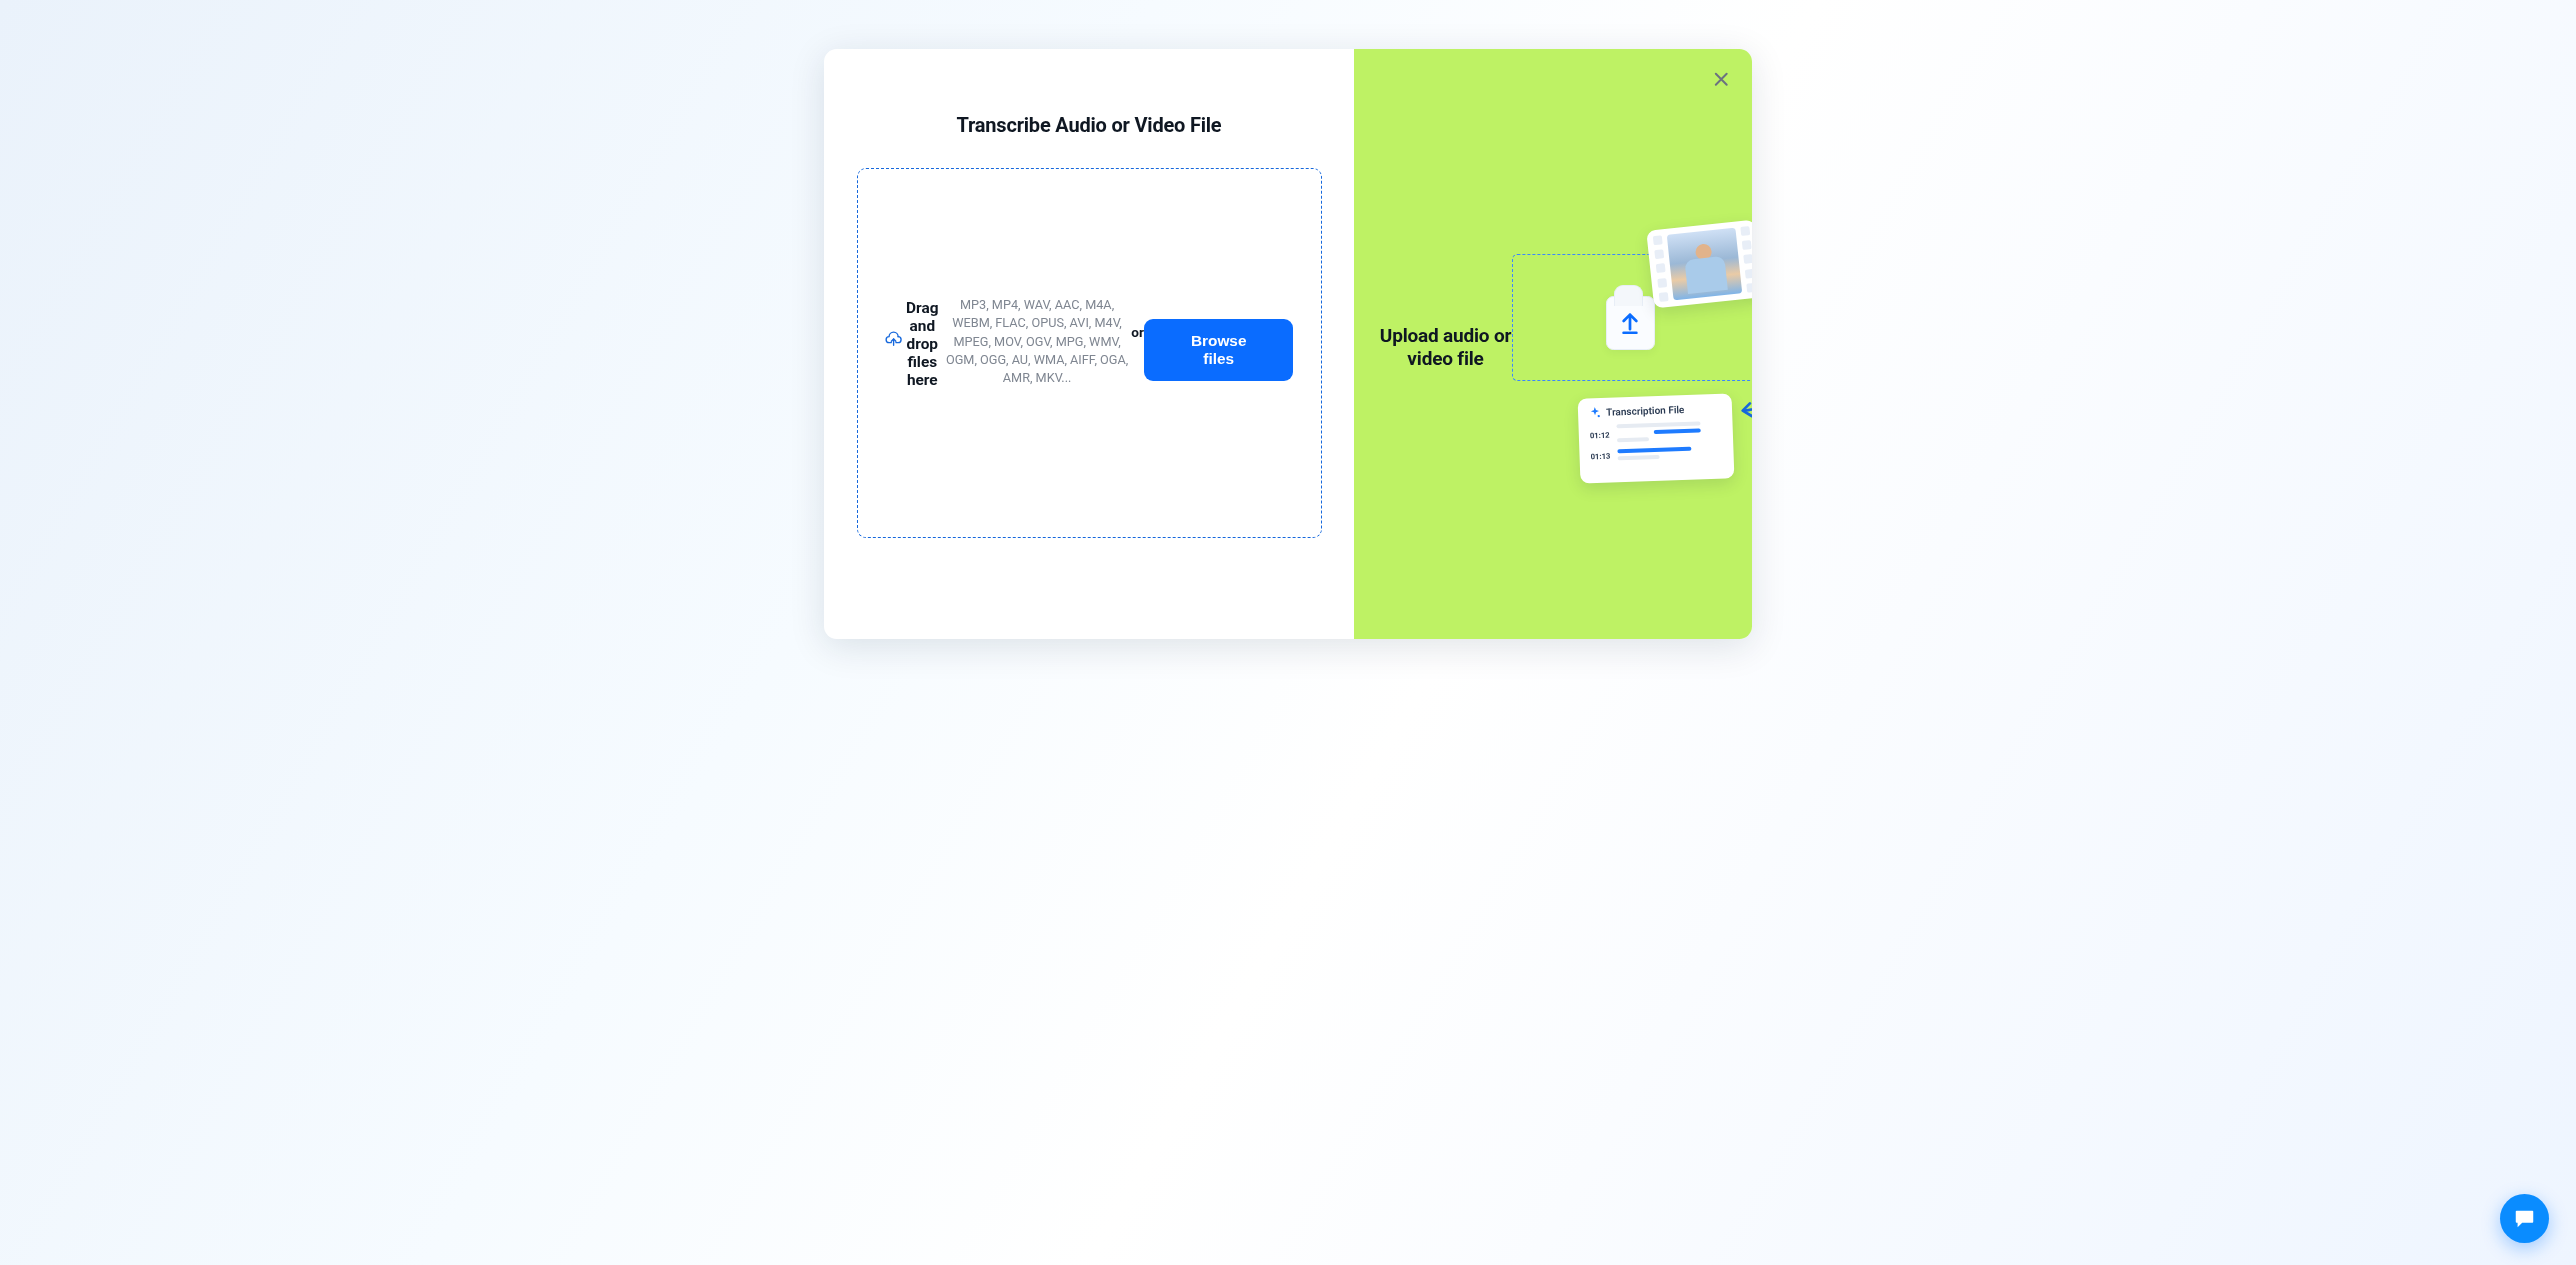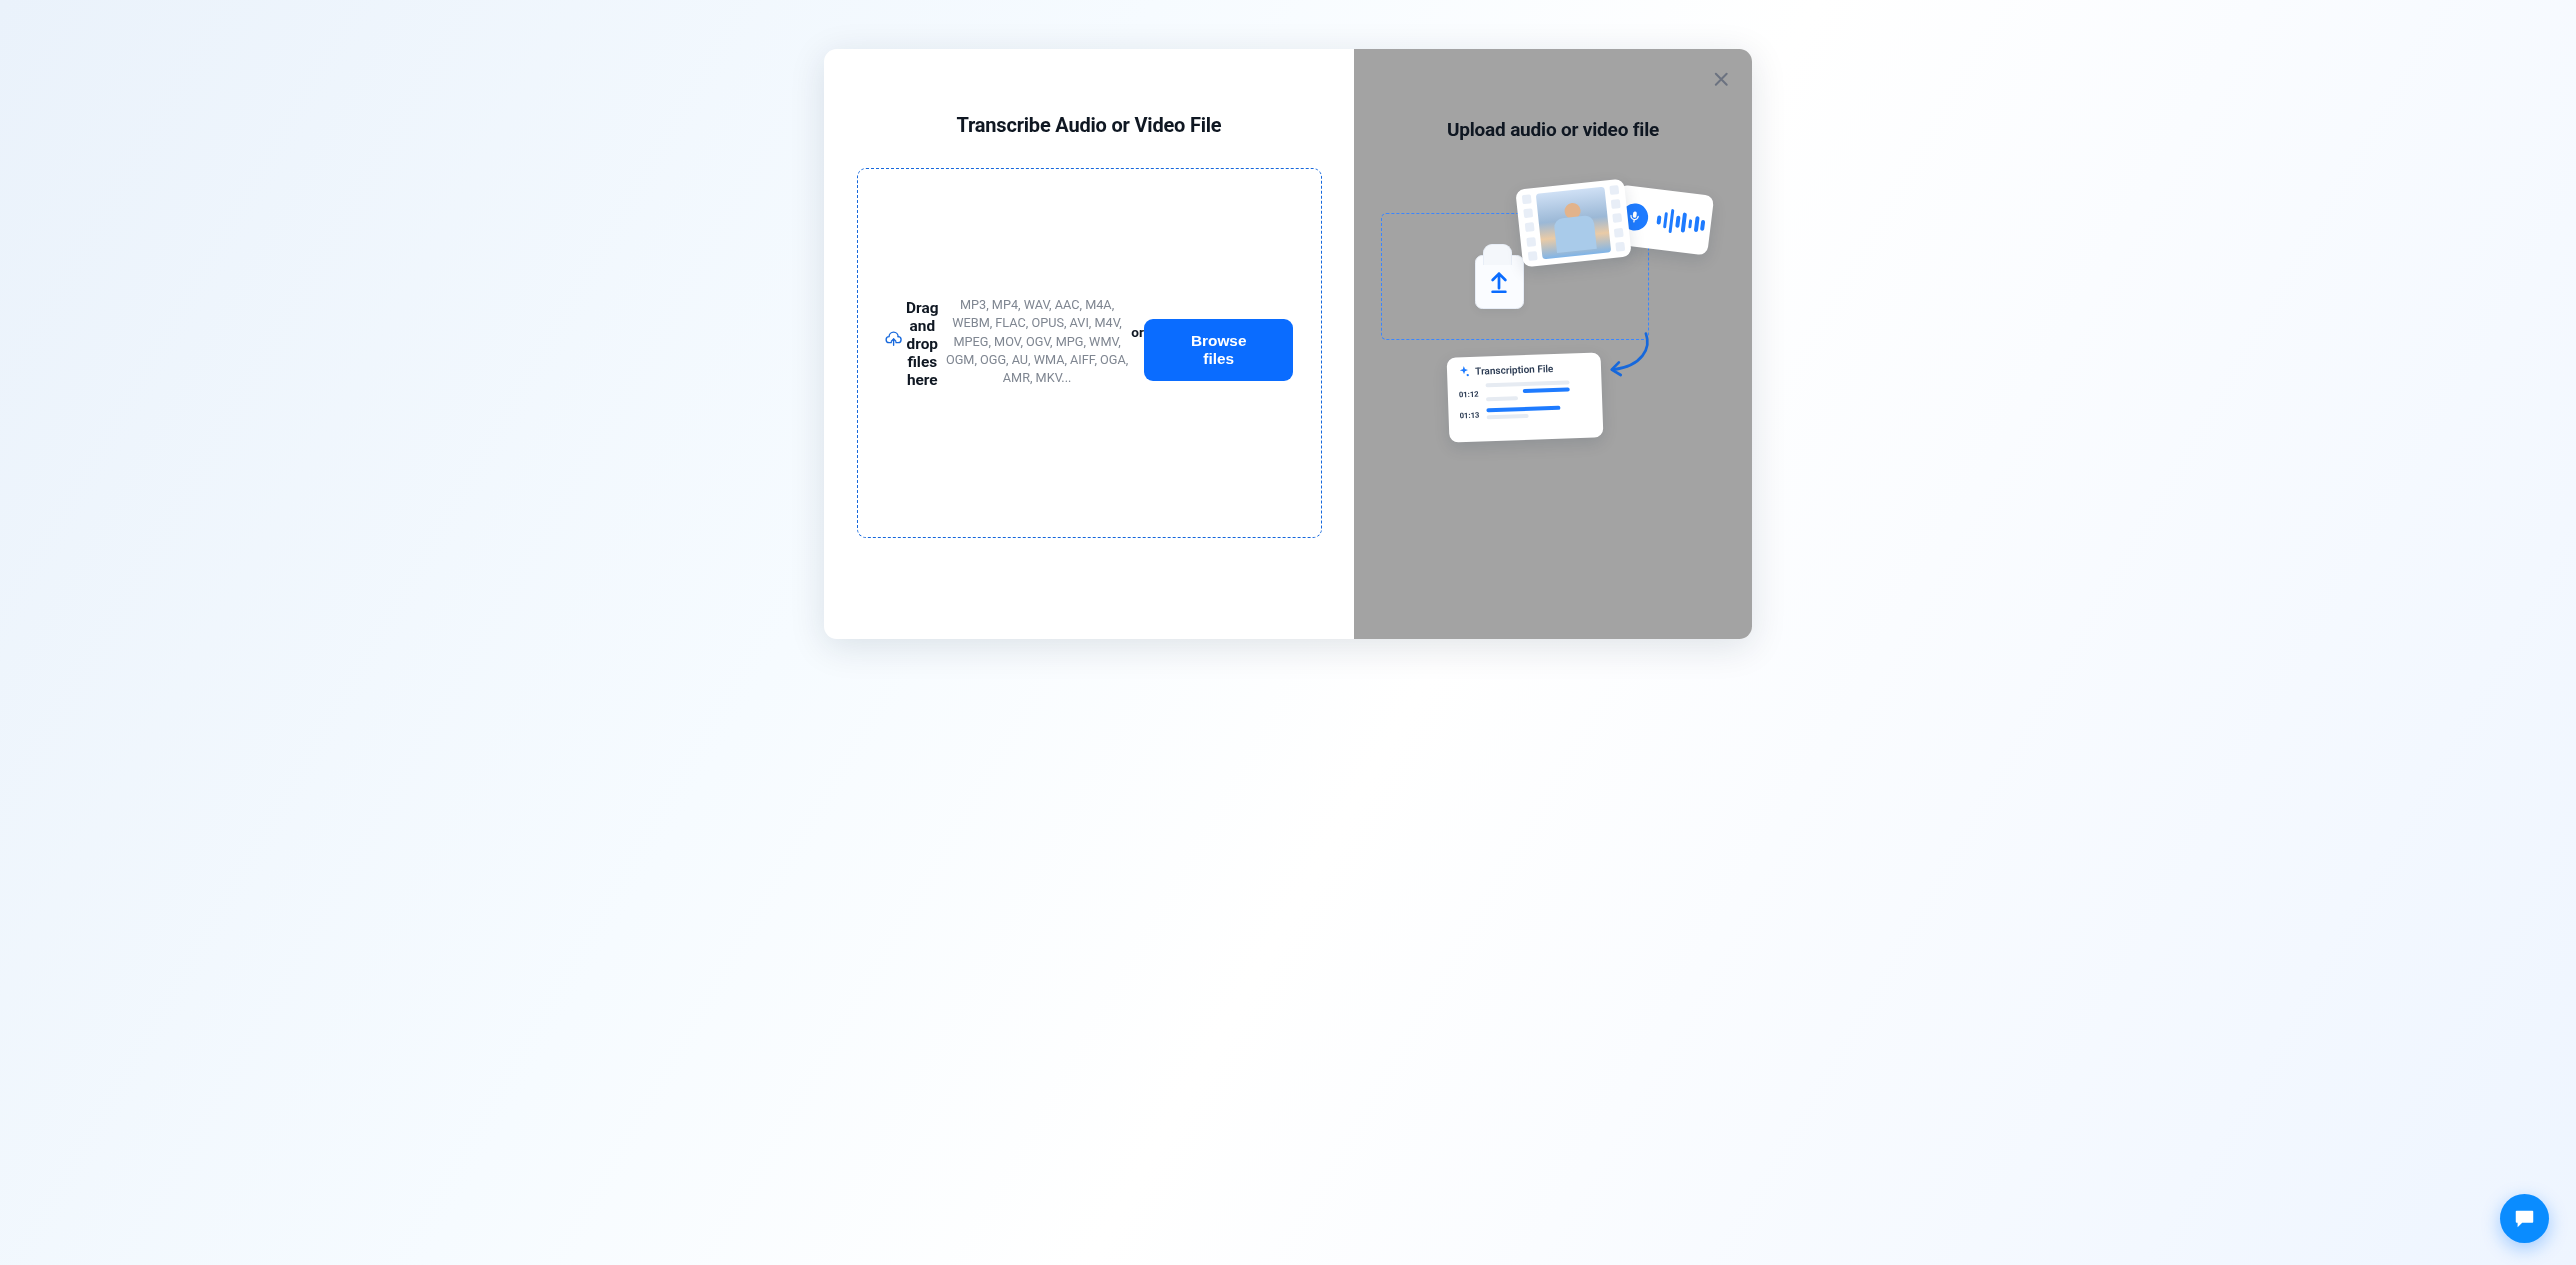--- a/index.html
+++ b/index.html
@@ -29,25 +29,25 @@
     .left-pane {
       flex: 1;
       padding: 64px 25.4px 54px 25.4px;
       display: flex;
       flex-direction: column;
       align-items: center;
     }
 
     .right-pane {
       width: 398px;
-      background: #a3a3a3;
+      background: #bef264;
       padding: 54px 25.4px 36px 25.4px;
       position: relative;
       display: flex;
-      flex-direction: column;
+      flex-direction: row;
       align-items: center;
     }
 
     .close-btn {
       position: absolute;
       top: 18px; right: 18px;
       width: 25.4px; height: 25.4px;
       background: transparent;
       border: none;
       cursor: pointer;

